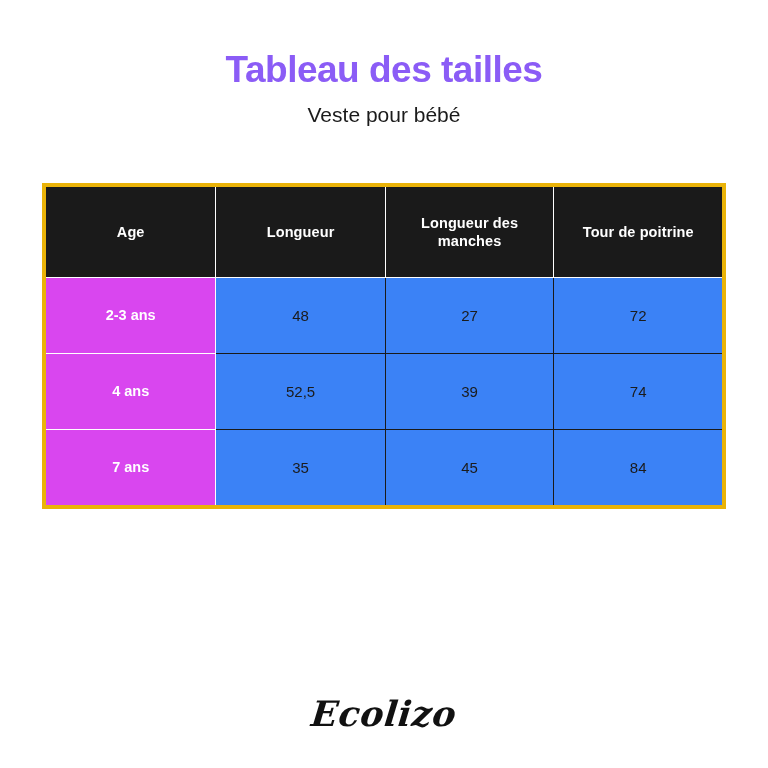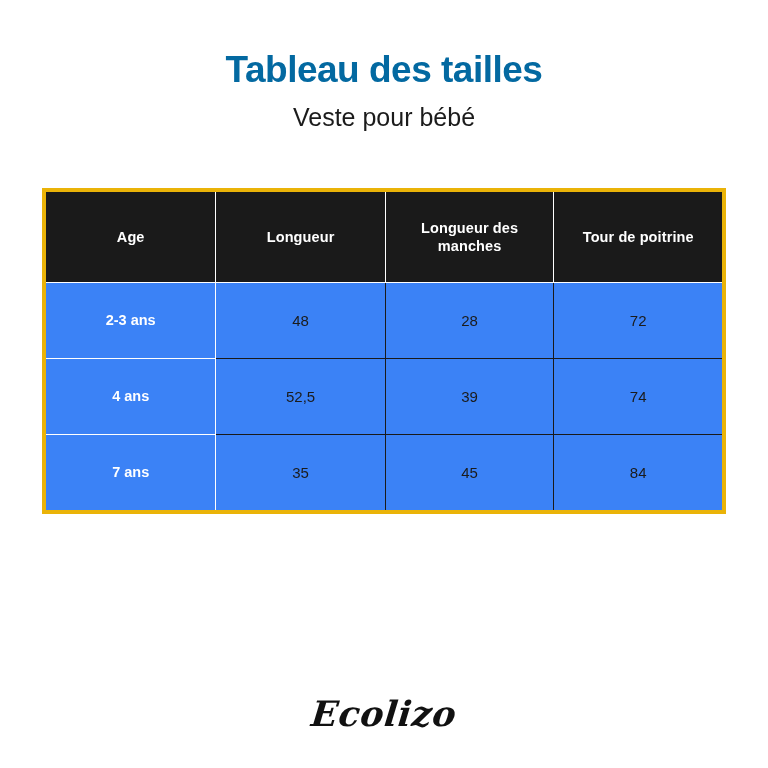--- a/index.html
+++ b/index.html
@@ -21,27 +21,27 @@
     display: flex;
     flex-direction: column;
     align-items: center;
     box-sizing: border-box;
   }
   .title {
     margin-top: 50px;
     font-size: 37px;
     font-weight: bold;
     letter-spacing: -0.5px;
-    color: #0369a1;
+    color: #8b5cf6;
     text-align: center;
     line-height: 1.1;
   }
   .subtitle {
     margin-top: 12px;
-    font-size: 25px;
+    font-size: 21px;
     font-weight: 400;
     color: #1b1b1b;
     text-align: center;
   }
   .table-wrap {
     margin-top: 56px;
     width: 684px;
   }
   table.size-table {
     width: 100%;
@@ -70,21 +70,21 @@
   thead th.col-chest { width: 24.9%; }
 
   tbody td {
     height: 73px;
     font-size: 15px;
     color: #1b1b1b;
     background: #3b82f6;
     font-weight: 400;
   }
   tbody td.age-cell {
-    background: #3b82f6;
+    background: #d946ef;
     color: #ffffff;
     font-weight: bold;
     font-size: 14.5px;
   }
   tbody tr td:not(.age-cell) {
     border-color: #1a1a1a;
   }
   tbody tr td.age-cell {
     border-color: #ffffff;
   }
@@ -121,21 +121,21 @@
           <th class="col-age">Age</th>
           <th class="col-len">Longueur</th>
           <th class="col-sleeve">Longueur des manches</th>
           <th class="col-chest">Tour de poitrine</th>
         </tr>
       </thead>
       <tbody>
         <tr>
           <td class="age-cell">2-3 ans</td>
           <td>48</td>
-          <td>28</td>
+          <td>27</td>
           <td>72</td>
         </tr>
         <tr>
           <td class="age-cell">4 ans</td>
           <td>52,5</td>
           <td>39</td>
           <td>74</td>
         </tr>
         <tr>
           <td class="age-cell">7 ans</td>

